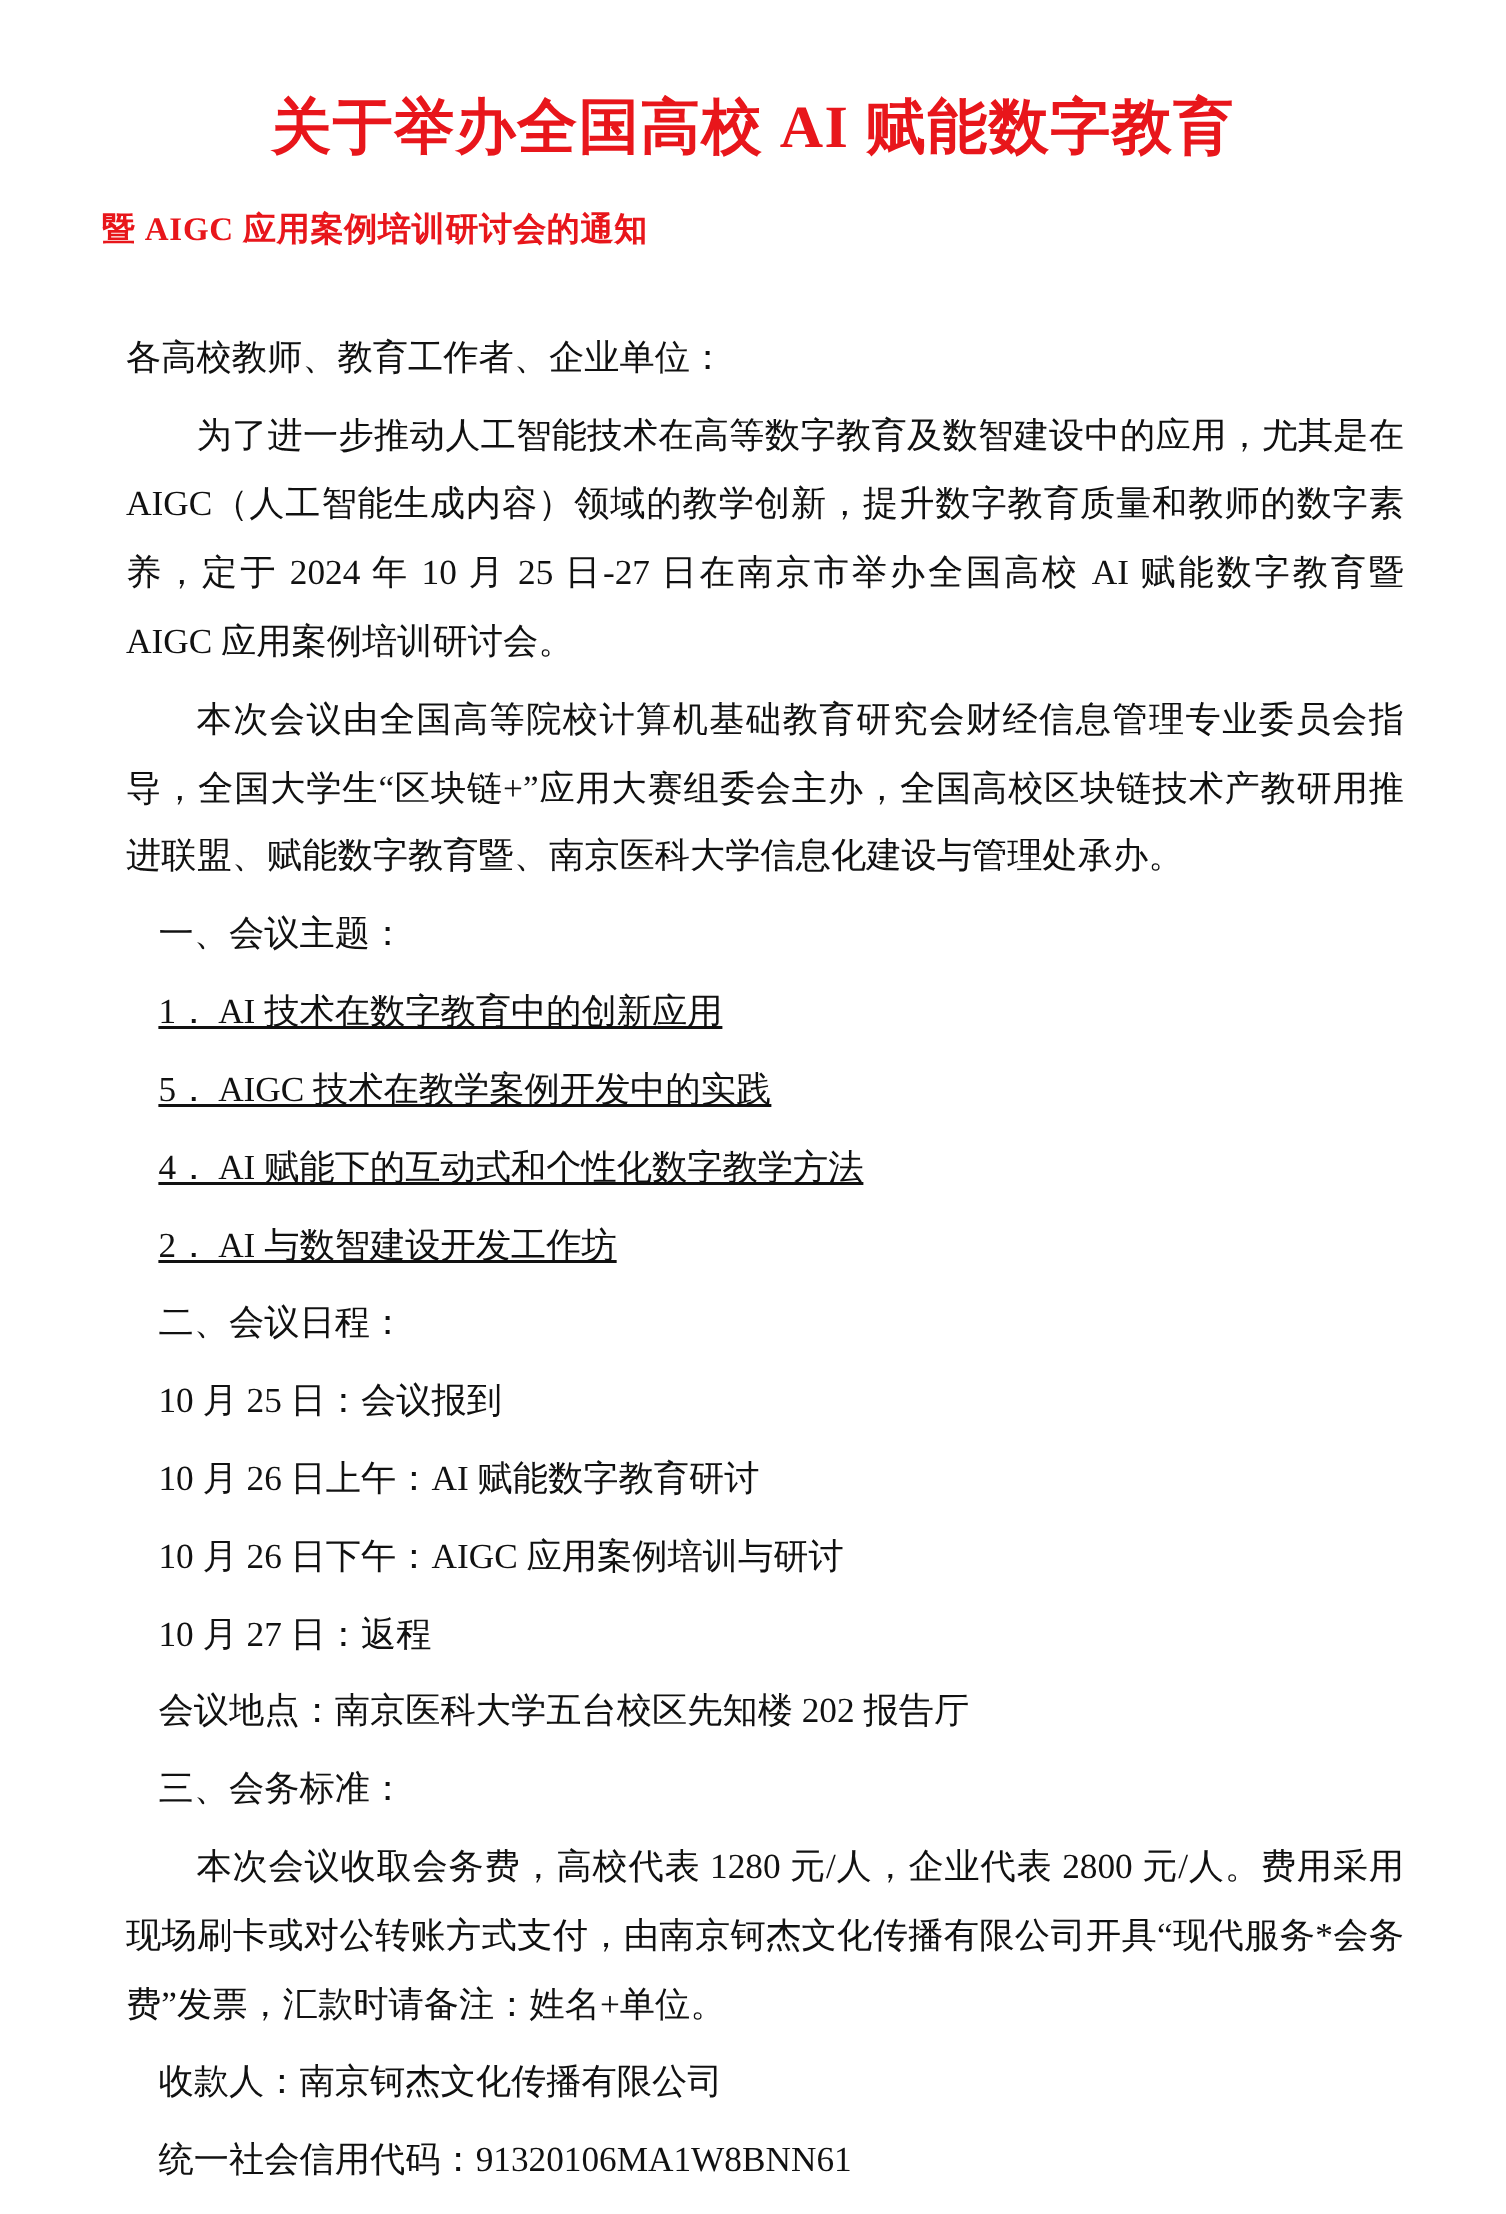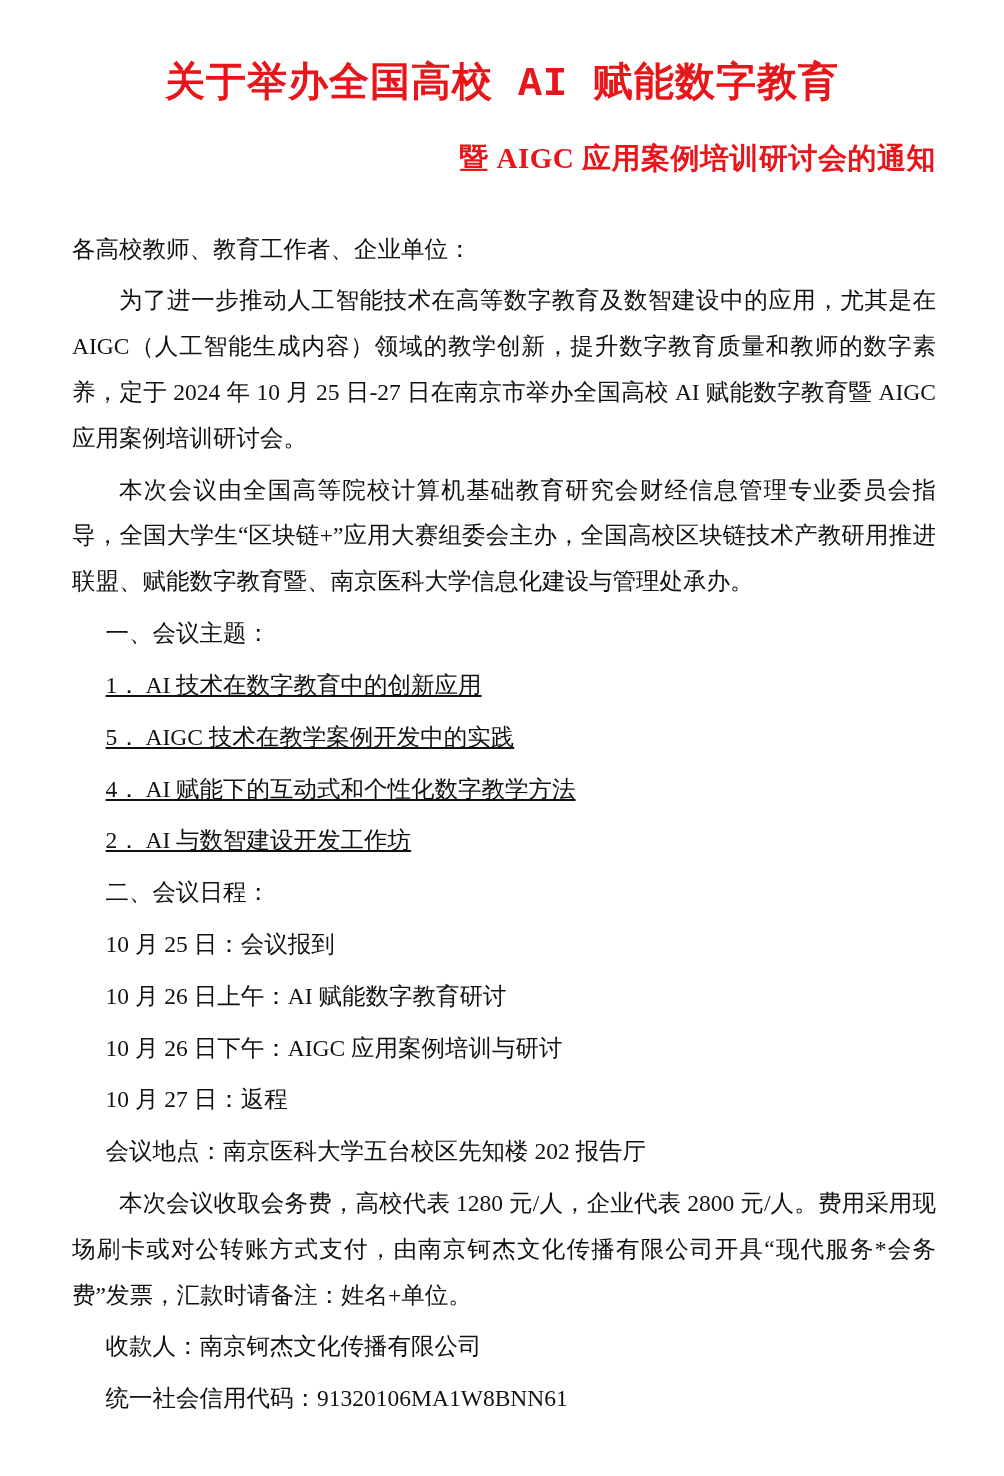--- a/index.html
+++ b/index.html
@@ -21,38 +21,37 @@
     background: #ffffff;
   }
   .title-main {
     text-align: center;
     color: #e8161b;
     font-size: 40px;
     font-weight: bold;
     letter-spacing: 1px;
     line-height: 1.35;
     margin: 18px 0 0 0;
-    font-family: Liberation Mono, monospace;
   }
   .title-sub {
-    text-align: right;
+    text-align: left;
     color: #e8161b;
-    font-size: 29px;
+    font-size: 22px;
     font-weight: bold;
     letter-spacing: 0.5px;
     line-height: 1.4;
     margin: 26px 0 0 0;
   }
   .body-block {
     margin-top: 48px;
   }
   p.para {
     font-size: 23.5px;
     line-height: 1.95;
-    margin: 0 0 6px 4px;
+    margin: 0 0 6px 16px;
     text-align: justify;
     text-justify: inter-ideograph;
   }
   p.salutation {
     text-indent: 0;
   }
   p.indent2 {
     text-indent: 2em;
   }
   p.item {
@@ -94,20 +93,21 @@
 
     <p class="para item">二、会议日程：</p>
 
     <p class="para sched">10 月 25 日：会议报到</p>
     <p class="para sched">10 月 26 日上午：AI 赋能数字教育研讨</p>
     <p class="para sched">10 月 26 日下午：AIGC 应用案例培训与研讨</p>
     <p class="para sched">10 月 27 日：返程</p>
 
     <p class="para sched">会议地点：南京医科大学五台校区先知楼 202 报告厅</p>
 
+    <p class="para item">三、会务标准：</p>
 
     <p class="para indent2">本次会议收取会务费，高校代表 1280 元/人，企业代表 2800 元/人。费用采用现场刷卡或对公转账方式支付，由南京钶杰文化传播有限公司开具“现代服务*会务费”发票，汇款时请备注：姓名+单位。</p>
 
     <p class="para sched">收款人：南京钶杰文化传播有限公司</p>
     <p class="para sched">统一社会信用代码：91320106MA1W8BNN61</p>
 
   </div>
 </div>
 
 </body></html>

